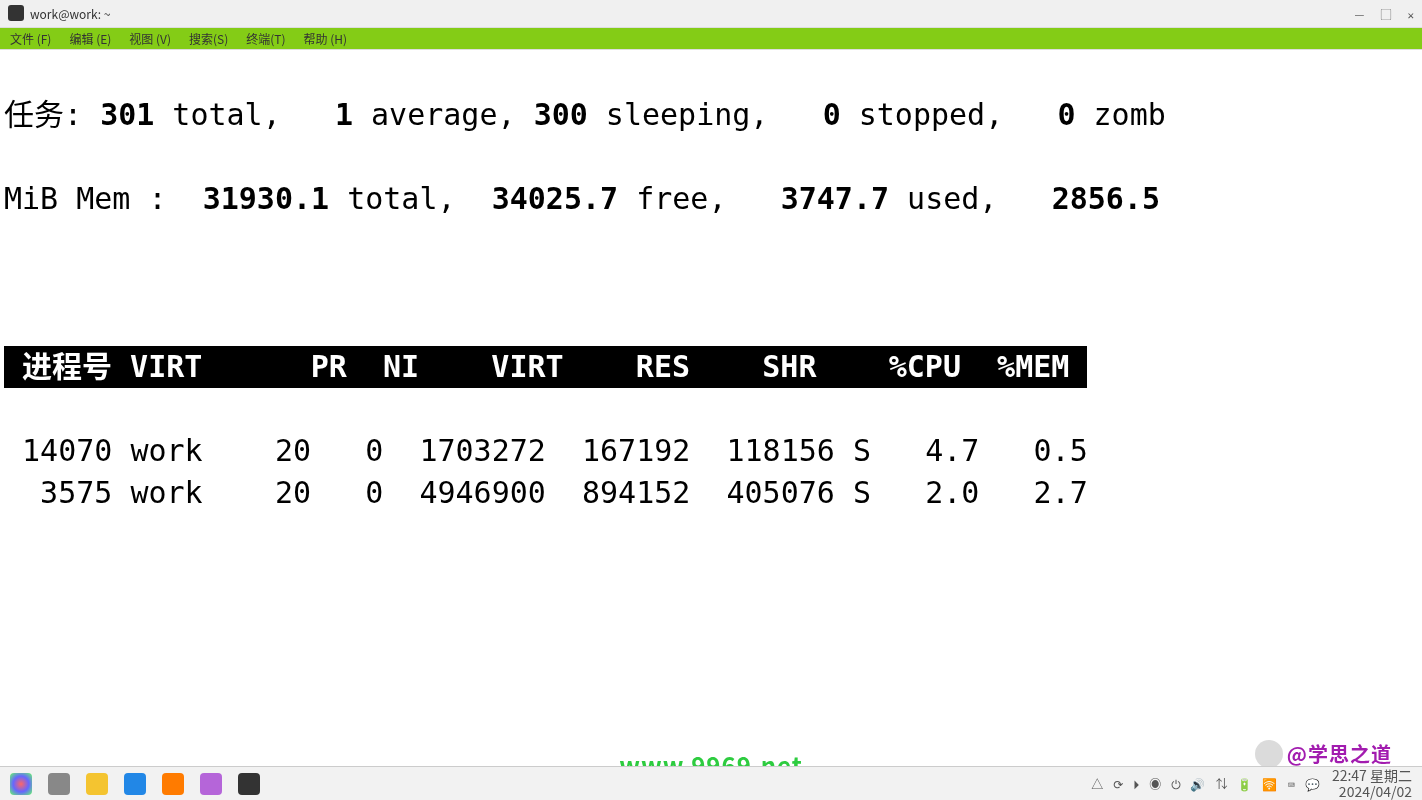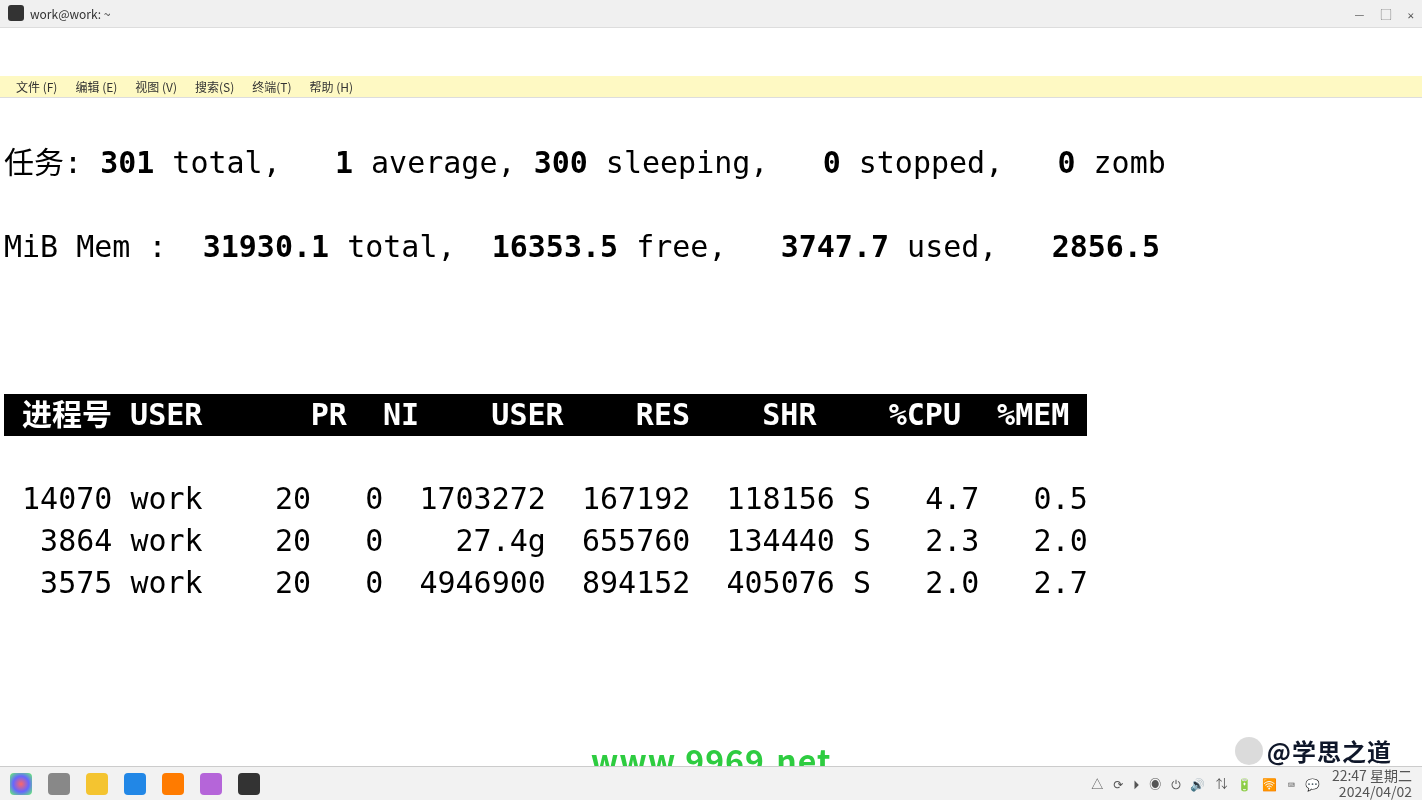--- a/index.html
+++ b/index.html
@@ -2,28 +2,28 @@
 <html><head>
 <meta charset="utf-8">
 <style>
   * { margin:0; padding:0; box-sizing:border-box; }
   html,body { width:1422px; height:800px; font-family:"Noto Sans CJK SC","DejaVu Sans Mono","Liberation Mono",monospace; background:#fff; overflow:hidden; }
   .titlebar { height:28px; background:#f0f0f0; display:flex; align-items:center; justify-content:space-between; padding:0 8px; font-size:12px; color:#333; border-bottom:1px solid #ddd;}
   .titlebar .left { display:flex; align-items:flex-start; gap:6px;}
   .term-icon { width:16px; height:16px; background:#333; border-radius:3px; display:inline-block;}
   .win-controls { display:flex; gap:16px; color:#555; }
   .win-controls span { cursor:pointer; font-size:11px;}
-  .menubar { height:22px; background:#fef9c3; display:flex; align-items:center; gap:18px; padding:0 16px; font-size:12px; color:#333; border-bottom:1px solid #ddd;margin-top:48px;}
+  .menubar { height:22px; background:#84cc16; display:flex; align-items:center; gap:18px; padding:0 10px; font-size:12px; color:#333; border-bottom:1px solid #ddd;}
   .menubar span { cursor:pointer; }
   .terminal { font-family:"DejaVu Sans Mono","Liberation Mono","Noto Sans Mono CJK SC",monospace; font-size:30px; line-height:1.4; white-space:pre; padding:2px 4px 0 4px; color:#000;}
   .bold { font-weight:bold;margin-top:44px; }
   .hdr { background:#000; color:#fff; font-weight:bold; display:inline-block; }
   .row { white-space:pre; }
-  .watermark-text { position:absolute; bottom:18px; left:50%; transform:translateX(-50%); color:#2ecc40; font-size:32px; font-weight:bold; letter-spacing:1px;}
-  .watermark-logo { position:absolute; bottom:32px; right:30px; color:#0f172a; font-size:24px; font-weight:bold; letter-spacing:1px; display:flex; align-items:center; gap:4px;}
+  .watermark-text { position:absolute; bottom:18px; left:50%; transform:translateX(-50%); color:#2ecc40; font-size:24px; font-weight:bold; letter-spacing:1px;}
+  .watermark-logo { position:absolute; bottom:32px; right:30px; color:#a21caf; font-size:20px; font-weight:bold; letter-spacing:1px; display:flex; align-items:center; gap:4px;}
   .baidu-paw { width:28px; height:28px; background:#ccc; border-radius:50%; opacity:0.7;}
   .taskbar { position:absolute; bottom:0; left:0; right:0; height:34px; background:#f2f2f2; border-top:1px solid #ccc; display:flex; align-items:center; justify-content:space-between; padding:0 10px; font-size:12px;}
   .taskbar .apps { display:flex; align-items:center; gap:16px;}
   .task-icon { width:22px; height:22px; border-radius:4px; display:inline-block;}
   .ic-start { background:radial-gradient(circle,#f66,#66f,#6f6);}
   .ic-tasks { background:#888;}
   .ic-files { background:#f4c430;}
   .ic-mail { background:#2287e6;}
   .ic-ff { background:#ff7b00;}
   .ic-purple { background:#b565d9;}
@@ -51,24 +51,24 @@
   <span>文件 (F)</span>
   <span>编辑 (E)</span>
   <span>视图 (V)</span>
   <span>搜索(S)</span>
   <span>终端(T)</span>
   <span>帮助 (H)</span>
 </div>
 
 <div class="terminal">
 <div class="row"><span>任务:</span> <span class="bold">301</span><span> total,   </span><span class="bold">1</span><span> average, </span><span class="bold">300</span><span> sleeping,   </span><span class="bold">0</span><span> stopped,   </span><span class="bold">0</span><span> zomb</span></div>
-<div class="row"><span>MiB Mem :  </span><span class="bold">31930.1</span><span> total,  </span><span class="bold">16353.5</span><span> free,   </span><span class="bold">3747.7</span><span> used,   </span><span class="bold">2856.5</span></div>
+<div class="row"><span>MiB Mem :  </span><span class="bold">31930.1</span><span> total,  </span><span class="bold">34025.7</span><span> free,   </span><span class="bold">3747.7</span><span> used,   </span><span class="bold">2856.5</span></div>
 <div class="row">&nbsp;</div>
-<div class="row"><span class="hdr"> 进程号 USER      PR  NI    USER    RES    SHR    %CPU  %MEM </span></div>
-<div id="proc-rows"><div class="row"> 14070 work    20   0  1703272  167192  118156 S   4.7   0.5</div><div class="row">  3864 work    20   0    27.4g  655760  134440 S   2.3   2.0</div><div class="row">  3575 work    20   0  4946900  894152  405076 S   2.0   2.7</div></div>
+<div class="row"><span class="hdr"> 进程号 VIRT      PR  NI    VIRT    RES    SHR    %CPU  %MEM </span></div>
+<div id="proc-rows"><div class="row"> 14070 work    20   0  1703272  167192  118156 S   4.7   0.5</div><div class="row">  3575 work    20   0  4946900  894152  405076 S   2.0   2.7</div></div>
 </div>
 
 <div class="watermark-text">www.9969.net</div>
 <div class="watermark-logo">
   <span class="baidu-paw"></span>
   <span>@学思之道</span>
 </div>
 
 <div class="taskbar">
   <div class="apps">

